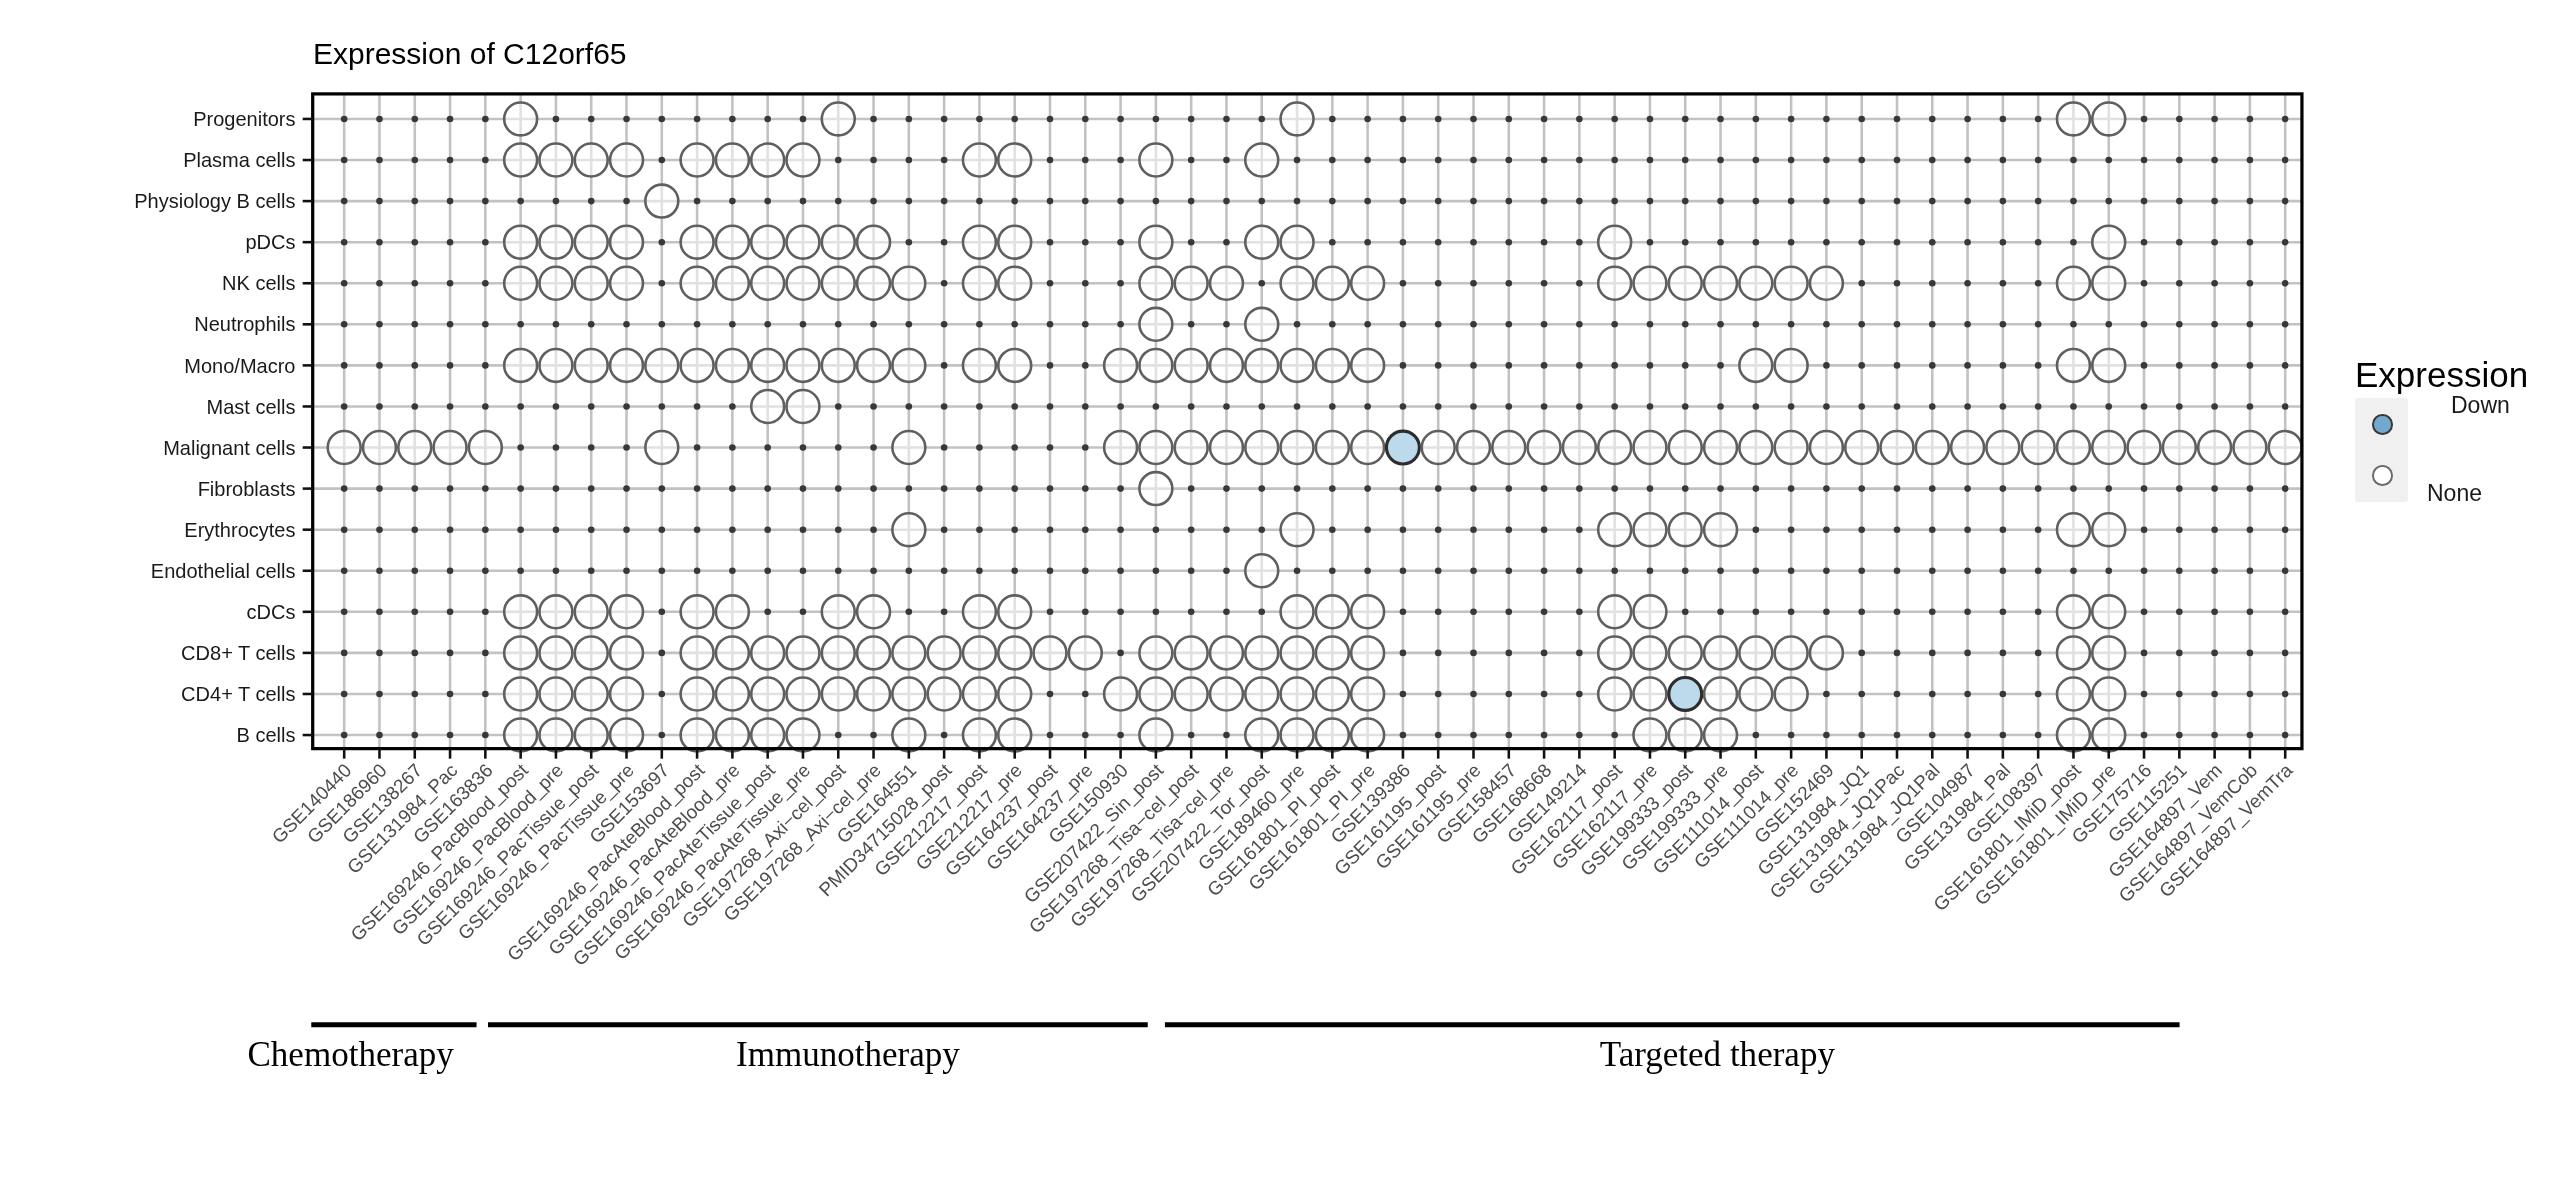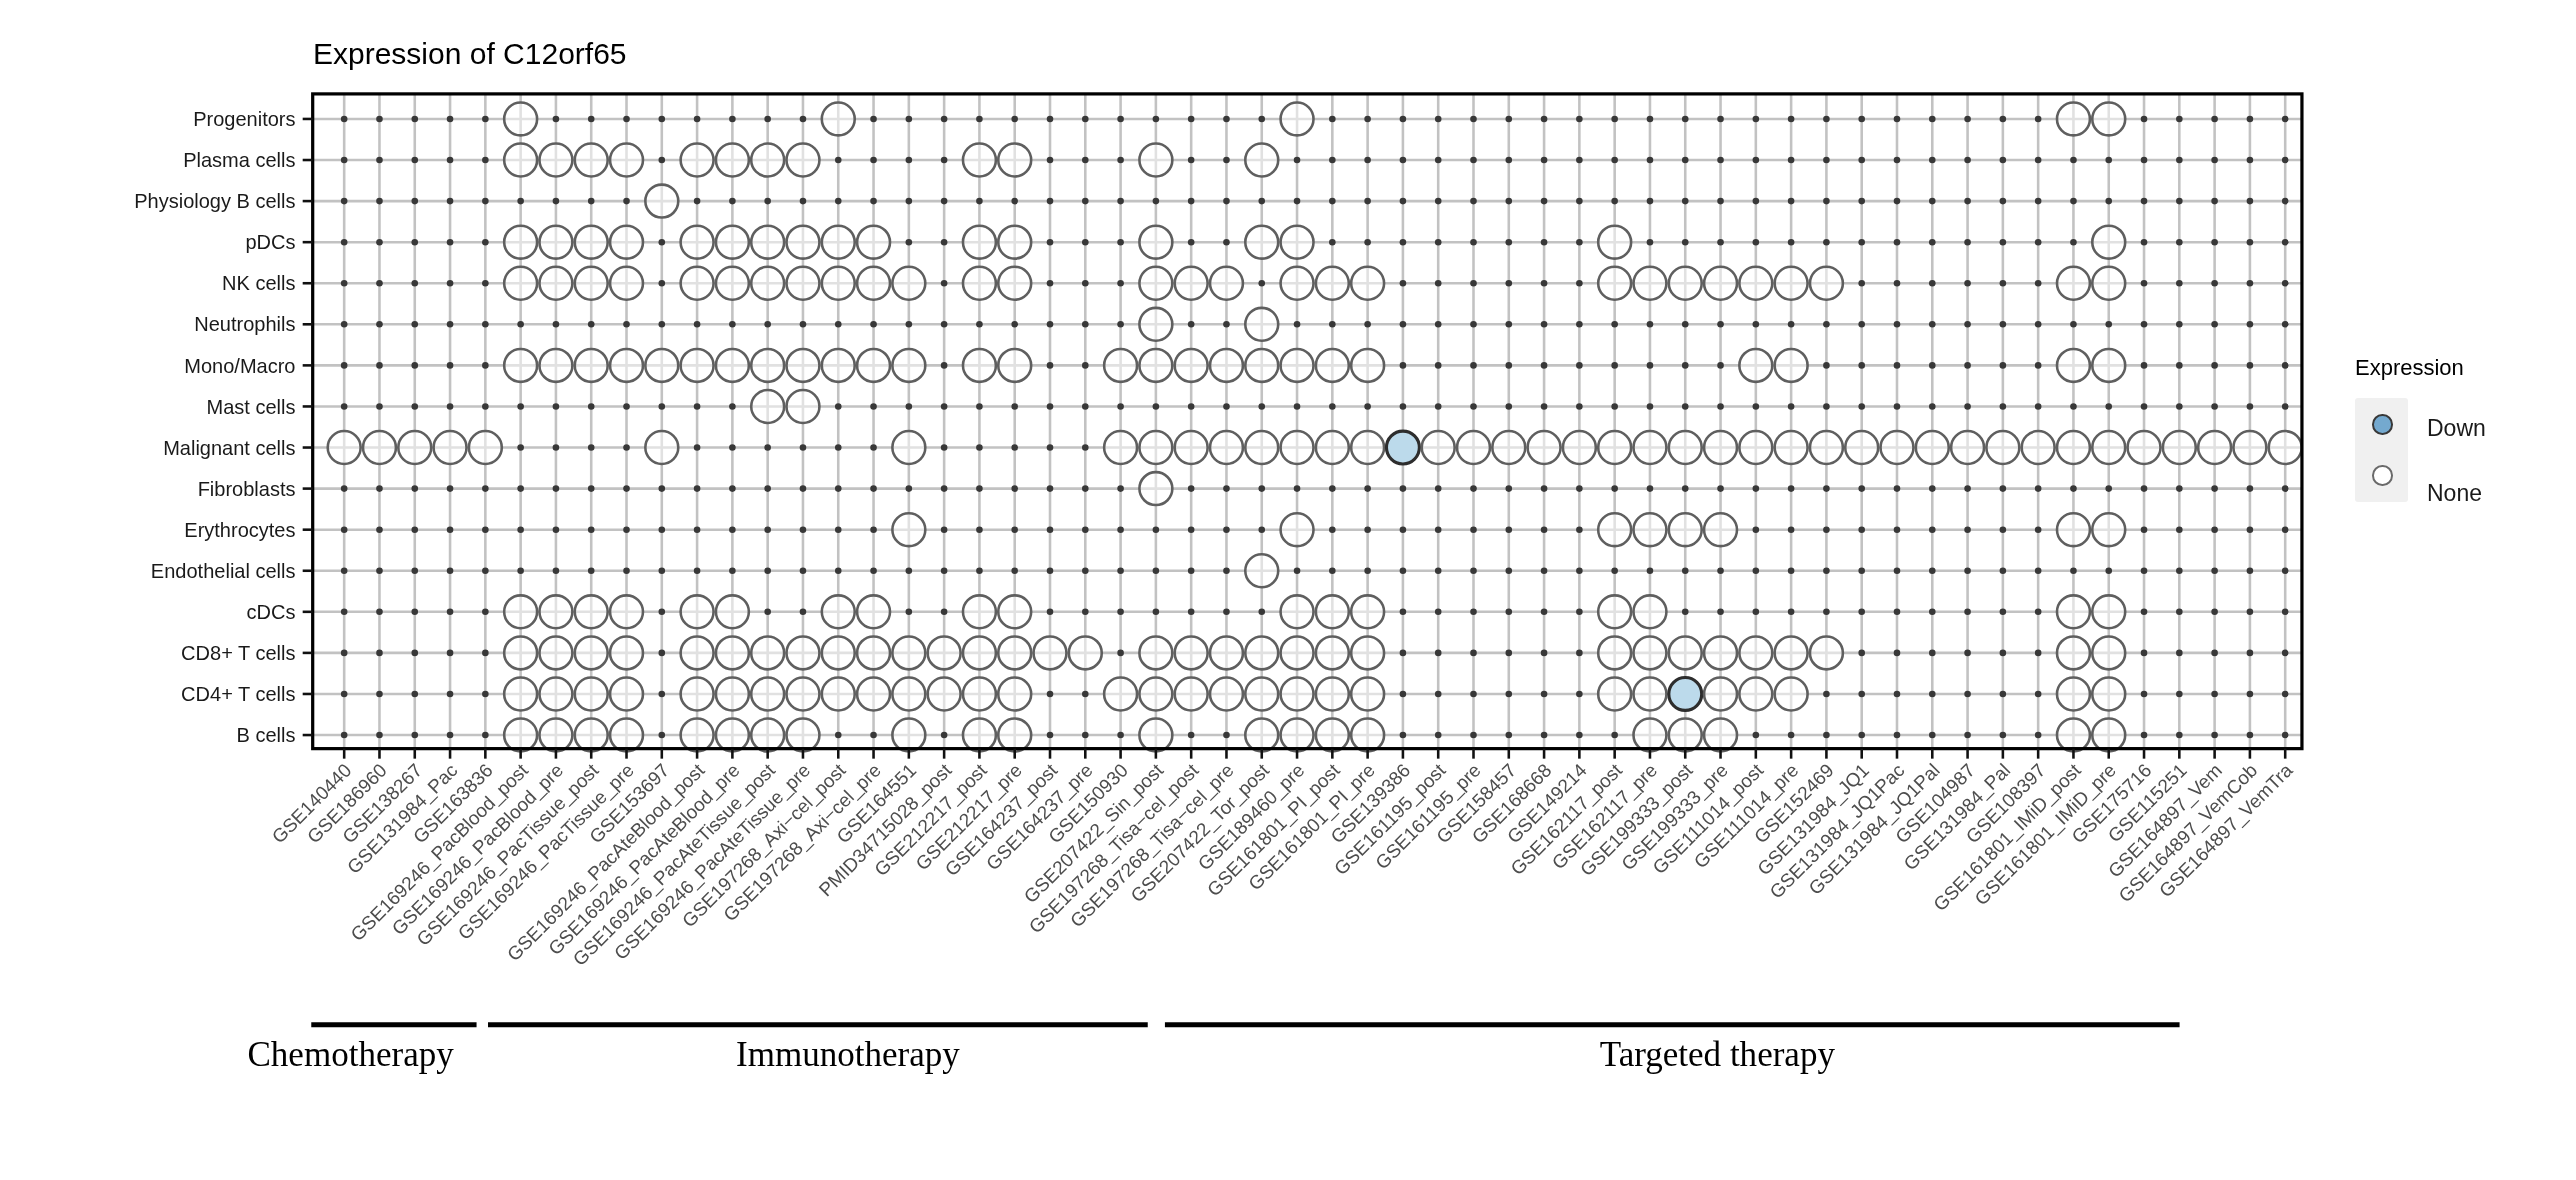--- a/index.html
+++ b/index.html
@@ -1,26 +1,26 @@
 <!DOCTYPE html>
 <html style="font-size:11.4px"><head>
 <meta charset="utf-8">
 <style>
   html,body{margin:0;padding:0;background:#ffffff;}
   .canvas{position:relative;width:2576px;height:1181px;background:#ffffff;overflow:hidden;
           font-family:"Liberation Sans","DejaVu Sans",sans-serif;}
   .chart-title{position:absolute;left:313px;top:37px;font-size:30px;color:#000;font-weight:400;}
   #plot-svg{position:absolute;left:0;top:0;}
-  .legend-title{position:absolute;left:2355px;top:355px;font-size:22px;color:#000;}
+  .legend-title{position:absolute;left:2355px;top:355px;font-size:35px;color:#000;}
   .legend-key{position:absolute;left:2355px;top:398px;width:53px;height:104px;background:#f0f0f0;border-radius:2.9px;}
   .legend-dot{position:absolute;width:16.5px;height:16.5px;border-radius:50%;box-sizing:content-box;}
   .legend-dot.down{left:2372px;top:414px;background:#74a9cf;border:2.1px solid #383838;}
   .legend-dot.none{left:2372px;top:465px;background:#ffffff;border:2.1px solid #6a6a6a;}
   .legend-label{position:absolute;left:2427px;font-size:23px;color:#1a1a1a;}
-  .legend-label.down{top:415px;}
+  .legend-label.down{top:392px;margin-left:24px;}
   .legend-label.none{top:480px;}
 </style>
 </head>
 <body>
 
 <div class="canvas">
   <div class="chart-title">Expression of C12orf65</div>
 
   <svg id="plot-svg" width="2576" height="1181" viewBox="0 0 3600 1650" xmlns="http://www.w3.org/2000/svg">
       <rect x="437" y="131" width="2780" height="915" fill="#ffffff"></rect>

